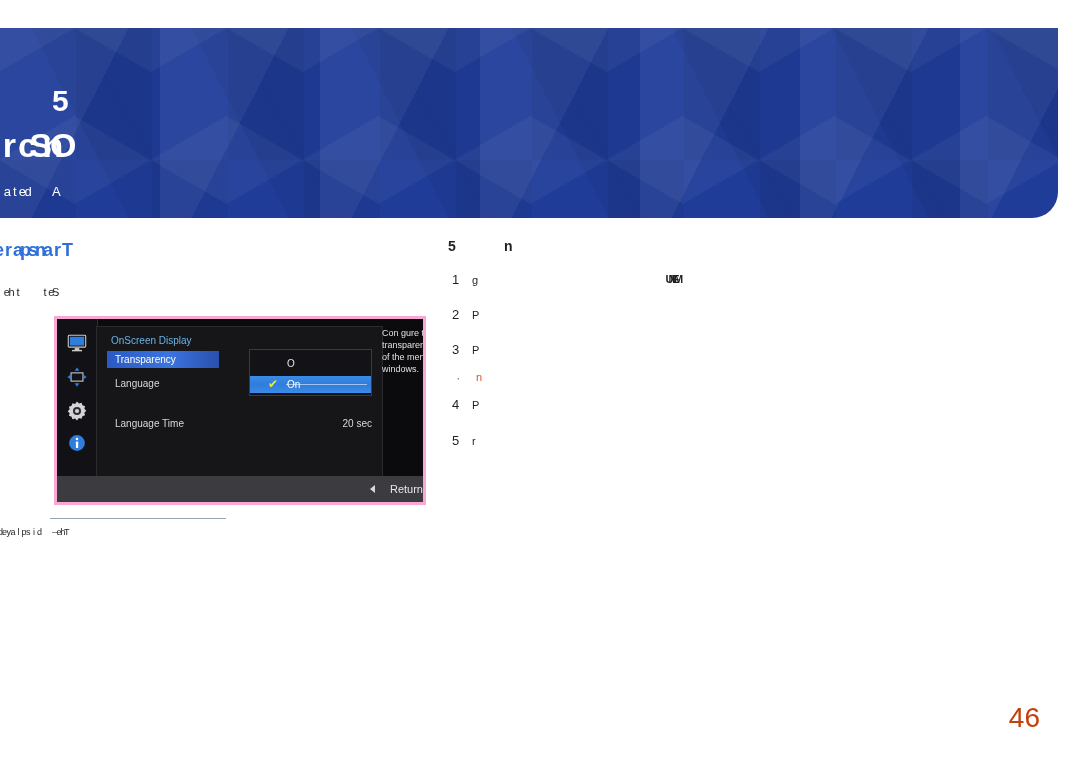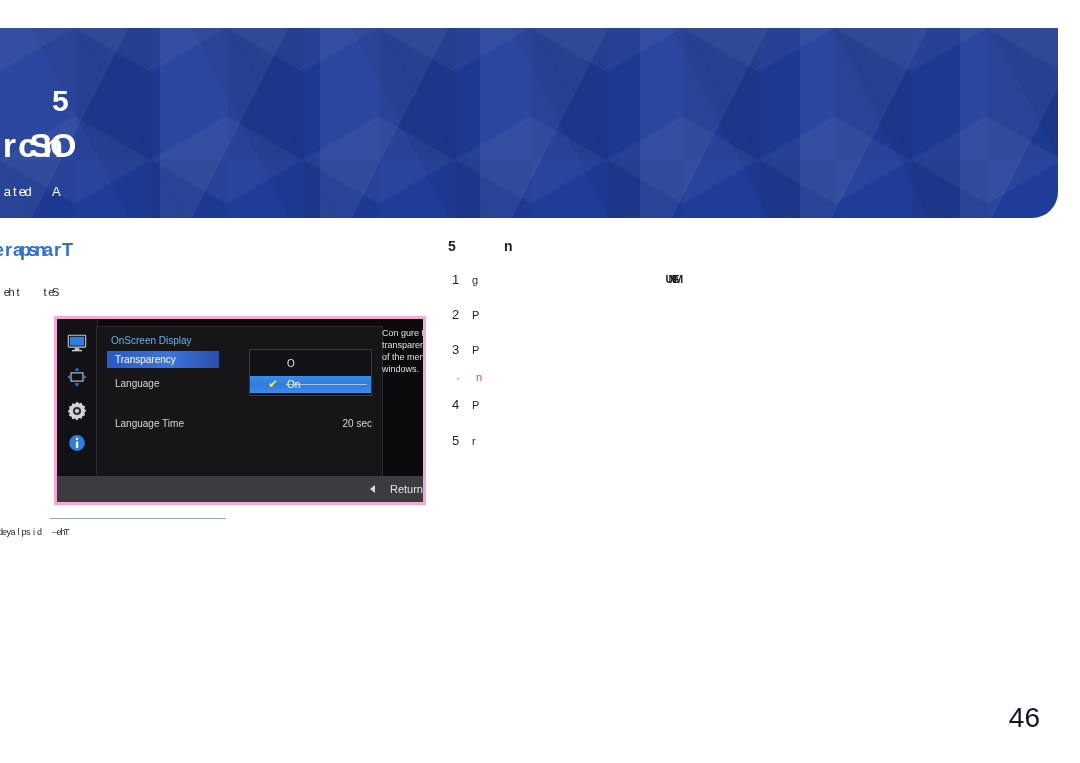--- a/index.html
+++ b/index.html
@@ -287,21 +287,21 @@
     font-size: 9px;
   }
   #step-4 { top: 397px; }
   #step-5 { top: 433px; }
 
   
   #page-number {
     position: absolute;
     right: 40px; top: 702px;
     font-size: 28px;
-    color: #0f172a;
+    color: #c2410c;
   }
 </style>
 </head>
 <body>
 
 <div id="header-banner">
   <div class="cube-layer"></div>
   <div class="cube-layer2"></div>
   <div class="hdr-text" id="chapter-number"><span class="collapsed">5</span></div>
   <div class="hdr-text" id="chapter-title"><span class="collapsed">OnScreen Display</span></div>

